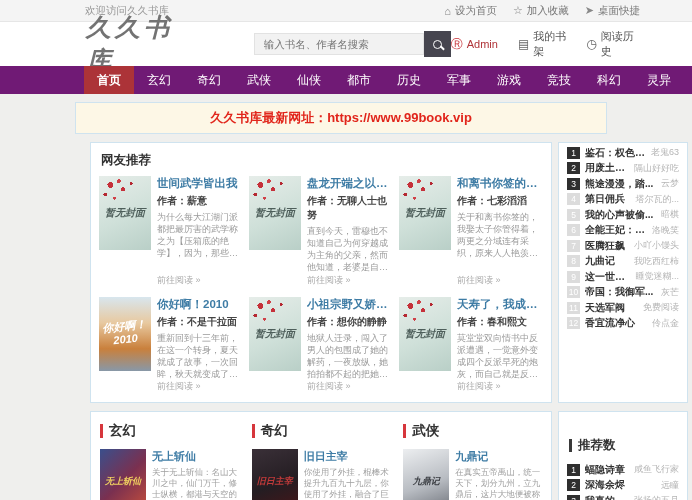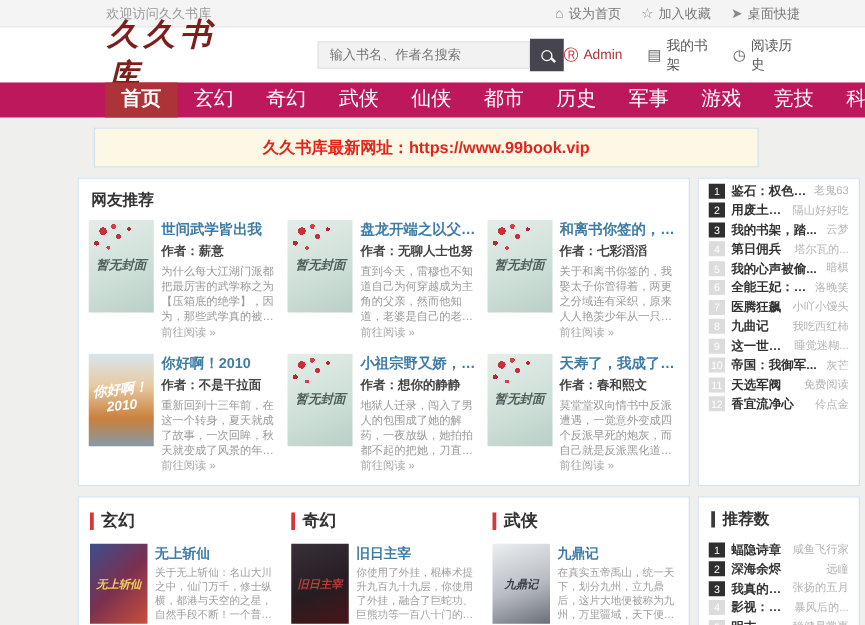--- a/index.html
+++ b/index.html
@@ -11,49 +11,49 @@
   .topbar { height:22px; background:#f4f4f4; border-bottom:1px solid #e6e6e6;
             display:flex; align-items:center; font-size:10.5px; color:#999; }
   .topbar .welcome { margin-left:85px; }
   .topbar .toplinks { margin-left:auto; margin-right:52px; display:flex; gap:16px; }
   .toplink { color:#777; display:flex; align-items:center; gap:4px; }
   .toplink .tic { font-size:11px; color:#888; }
 
   
   .header { height:44px; background:#fff; display:flex; align-items:center; }
   .logo { margin-left:86px; font-family:Liberation Serif, serif;
-          font-size:25px; font-weight:bold; font-style:italic; color:#7f1d1d; letter-spacing:4px; }
+          font-size:25px; font-weight:bold; font-style:italic; color:#737373; letter-spacing:4px; }
   .searchbox { margin-left:64px; display:flex; align-items:center; }
   .searchbox input { width:170px; height:22px; background:#f2f2f2; border:1px solid #e2e2e2;
                      font-size:10.5px; padding:0 9px; color:#555; outline:none;
                      font-family:"Liberation Sans","DejaVu Sans",sans-serif; }
   .search-btn { width:27px; height:26px; background:#46454f; border:none; cursor:pointer;
                 display:flex; align-items:center; justify-content:center; position:relative; }
   .mag { width:9px; height:9px; border:1.5px solid #fff; border-radius:50%; position:relative; }
   .mag::after { content:""; position:absolute; width:5px; height:1.5px; background:#fff;
                 transform:rotate(45deg); right:-4px; bottom:-1px; }
   .userlinks { margin-left:auto; margin-right:58px; display:flex; gap:20px; font-size:11px; }
   .userlink { color:#555; display:flex; align-items:center; gap:4px; }
   .userlink .uic { font-size:12px; color:#666; }
   .userlink.admin { color:#b03438; }
   .userlink.admin .uic { color:#c9363c; }
 
   
-  .nav { height:28px; background:#be185d; display:flex; align-items:stretch; padding-left:84px;
-         font-size:16px; color:#fff; }
+  .nav { height:28px; background:#701a75; display:flex; align-items:stretch; padding-left:84px;
+         font-size:12px; color:#fff; }
   .nav ul { list-style:none; display:flex; }
   .nav li { padding:0 13px; line-height:28px; cursor:pointer; white-space:nowrap; }
   .nav li.active { background:#ac3338; font-weight:bold; }
 
   
   .wrap { width:626px; margin-left:62px; }
   .banner { margin:8px 0 0 13px; width:532px; height:32px; background:#fdf7e6;
             border:1px solid #cfe3ef; display:flex; align-items:center; justify-content:center;
             color:#e1251b; font-weight:bold; font-size:13px; cursor:pointer; }
-  .row { display:flex; gap:6px; margin-top:8px; }
+  .row { display:flex; gap:6px; margin-top:8px;margin-left:28px; }
   .panel { background:#fff; border:1px solid #cfe3ef; }
   .main-left { width:490px; }
   .side-right { width:130px; }
 
   
   .rec-head { padding:9px 10px 5px; font-size:12.5px; font-weight:bold; color:#333; }
   .cards { display:grid; grid-template-columns:repeat(3,1fr); gap:10px 6px; padding:2px 8px 9px; }
   .card { display:flex; gap:6px; min-width:0; }
   .cover { width:52px; height:74px; flex-shrink:0; display:flex; align-items:center;
            justify-content:center; text-align:center; overflow:hidden; cursor:pointer; }
@@ -80,21 +80,21 @@
             white-space:nowrap; overflow:hidden; text-overflow:ellipsis; }
   .cauthor { font-size:10px; color:#444; font-weight:bold; margin:3px 0 3px; }
   .cdesc { font-size:9px; color:#9a9a9a; line-height:1.35; overflow:hidden;
            display:-webkit-box; -webkit-line-clamp:4; -webkit-box-orient:vertical; }
   .cmore { font-size:9px; color:#aaa; margin-top:auto; }
 
   
   .rank-tabs { display:flex; align-items:flex-end; gap:12px; padding:8px 10px 0; }
   .rank-tab { font-size:12px; padding-bottom:5px; color:#999; cursor:pointer; }
   .rank-tab.on { color:#222; font-weight:bold; border-bottom:2px solid #3a3a3a; }
-  .rank-head { display:flex; align-items:center; gap:6px; padding:9px 10px 6px; }
+  .rank-head { display:flex; align-items:center; gap:6px; padding:25px 10px 6px; }
   .rank-bar { width:3px; height:13px; background:#3a3a3a; }
   .rank-title { font-size:12.5px; font-weight:bold; color:#333; }
   .rank-list { padding:2px 0 4px; }
   .rank-row { display:flex; align-items:center; padding:1px 8px; height:15.5px; cursor:pointer; }
   .rk { width:13px; height:12px; line-height:12px; text-align:center; background:#dcdcdc;
         color:#fff; font-size:8.5px; margin-right:5px; flex-shrink:0; }
   .rank-row:nth-child(-n+3) .rk { background:#2f2f2f; }
   .rt { flex:1; font-size:10px; color:#333; font-weight:bold; white-space:nowrap;
         overflow:hidden; text-overflow:ellipsis; }
   .ra { font-size:9px; color:#b5b5b5; margin-left:4px; white-space:nowrap; overflow:hidden;
@@ -273,21 +273,21 @@
           <span class="rt">鉴石：权色人生</span>
           <span class="ra">老鬼63</span>
         </div>
         <div class="rank-row">
           <span class="rk">2</span>
           <span class="rt">用废土世界的...</span>
           <span class="ra">隔山好好吃</span>
         </div>
         <div class="rank-row">
           <span class="rk">3</span>
-          <span class="rt">我的书架，踏...</span>
+          <span class="rt">熊途漫漫，踏...</span>
           <span class="ra">云梦</span>
         </div>
         <div class="rank-row">
           <span class="rk">4</span>
           <span class="rt">第日佣兵</span>
           <span class="ra">塔尔瓦的...</span>
         </div>
         <div class="rank-row">
           <span class="rk">5</span>
           <span class="rt">我的心声被偷...</span>

